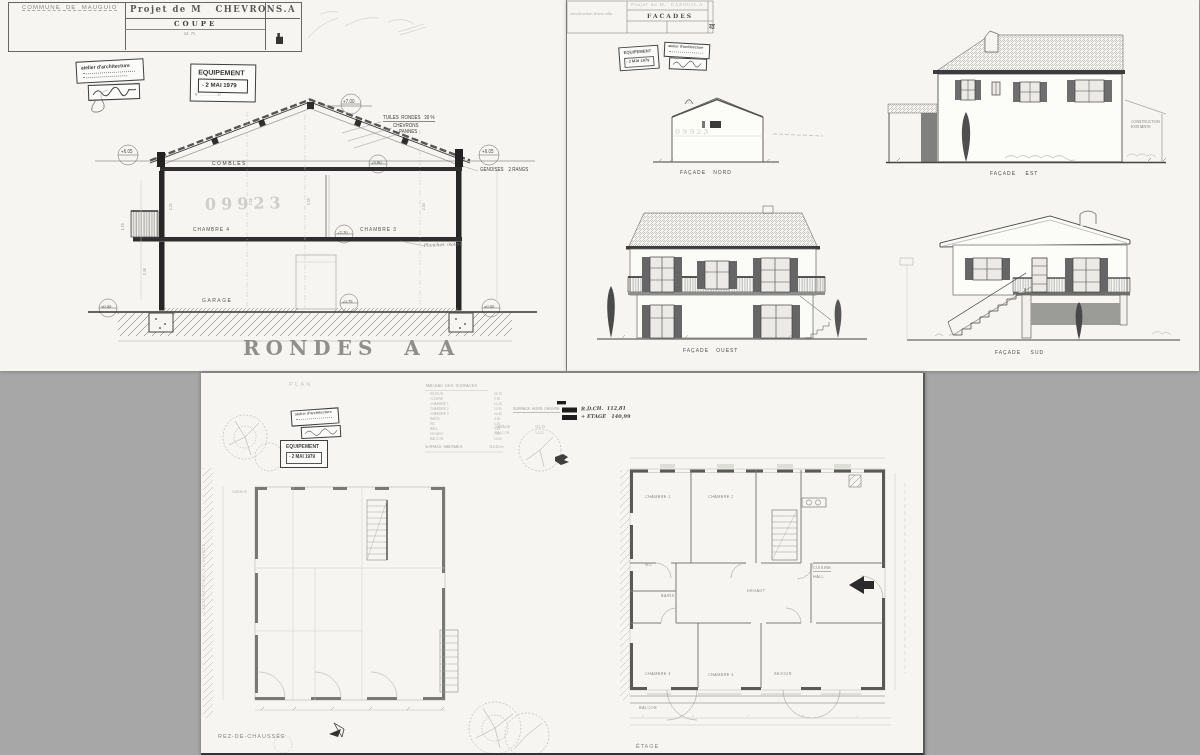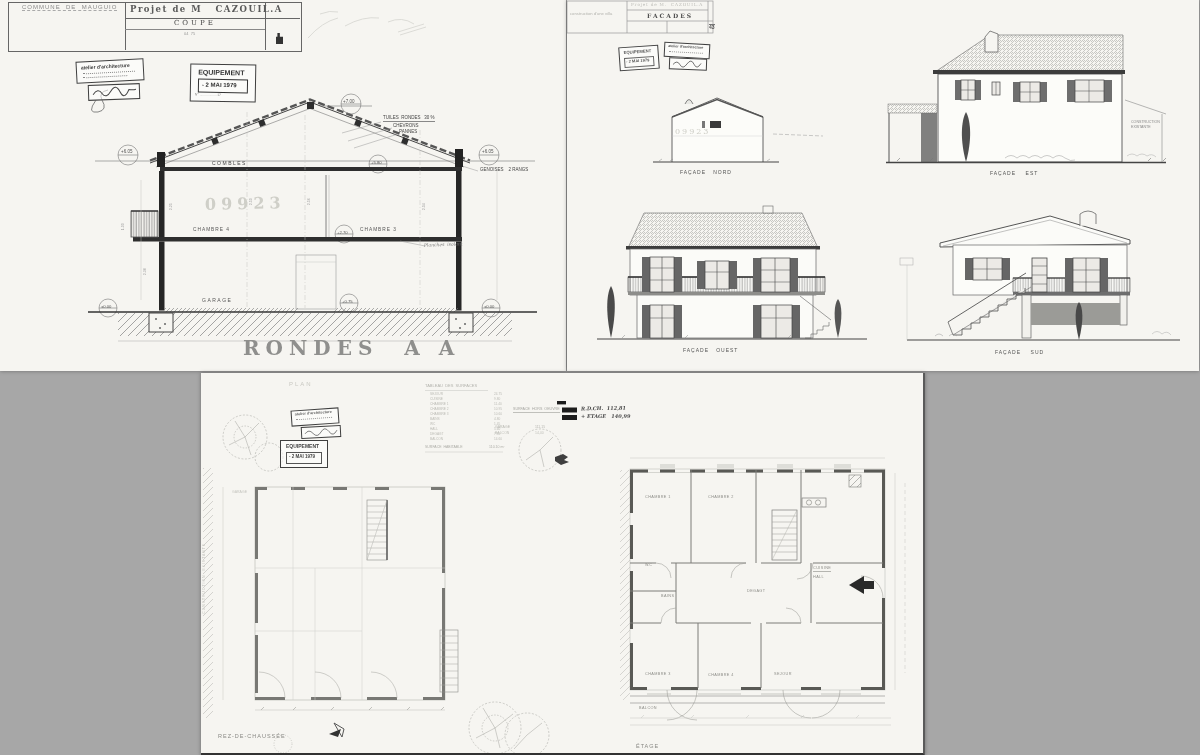--- a/index.html
+++ b/index.html
@@ -118,22 +118,22 @@
 
       <path d="M96 100 q-10 14 2 12 q10 -2 4 -12 q-4 -8 6 -10" stroke="#6b6b6b" stroke-width=".8" fill="none"></path>
     </svg>
 
     <div class="box" style="left:8px;top:2px;width:292px;height:48px;border-color:#666;background:transparent;"></div>
     <div style="position:absolute;left:125px;top:2px;width:1px;height:48px;background:#666;"></div>
     <div style="position:absolute;left:265px;top:2px;width:1px;height:48px;background:#666;"></div>
     <div style="position:absolute;left:125px;top:18px;width:175px;height:1px;background:#666;"></div>
     <div style="position:absolute;left:125px;top:29px;width:140px;height:1px;background:#888;"></div>
     <div class="s" style="left:22px;top:4px;font-size:6px;letter-spacing:1px;color:#8a8a8a;border-bottom:1px dashed #aaa;">COMMUNE  DE  MAUGUIO</div>
-    <div class="s serif" style="left:130px;top:5px;font-size:8.5px;font-weight:bold;letter-spacing:1.5px;color:#5a5a5a;">Projet de M   CAZOUIL.A</div>
-    <div class="s serif" style="left:174px;top:20px;font-size:7px;font-weight:normal;letter-spacing:3px;color:#444;">COUPE</div>
+    <div class="s serif" style="left:130px;top:5px;font-size:8.5px;font-weight:bold;letter-spacing:1.5px;color:#5a5a5a;">Projet de M   CHEVRONS.A</div>
+    <div class="s serif" style="left:174px;top:20px;font-size:7px;font-weight:bold;letter-spacing:3px;color:#444;">COUPE</div>
     <div class="s" style="left:184px;top:32px;font-size:4px;color:#999;">04  75</div>
     <div style="position:absolute;left:276px;top:33px;width:7px;height:11px;background:#333;clip-path:polygon(0 100%,100% 100%,100% 35%,55% 35%,55% 0,20% 0,20% 35%,0 35%);"></div>
 
     <div class="stamp" style="left:76px;top:60px;width:66px;height:20px;transform:rotate(-3deg);border-width:1px;">
       <div class="s" style="left:4px;top:3px;font-size:5px;font-weight:bold;color:#3d3d3d;">atelier d'architecture</div>
       <div style="position:absolute;left:6px;top:11px;width:52px;border-top:1px dotted #888;"></div>
       <div style="position:absolute;left:6px;top:15px;width:44px;border-top:1px dotted #888;"></div>
     </div>
     <div class="stamp" style="left:88px;top:84px;width:50px;height:14px;transform:rotate(-2deg);border-width:1.2px;">
       <svg width="50" height="14">

